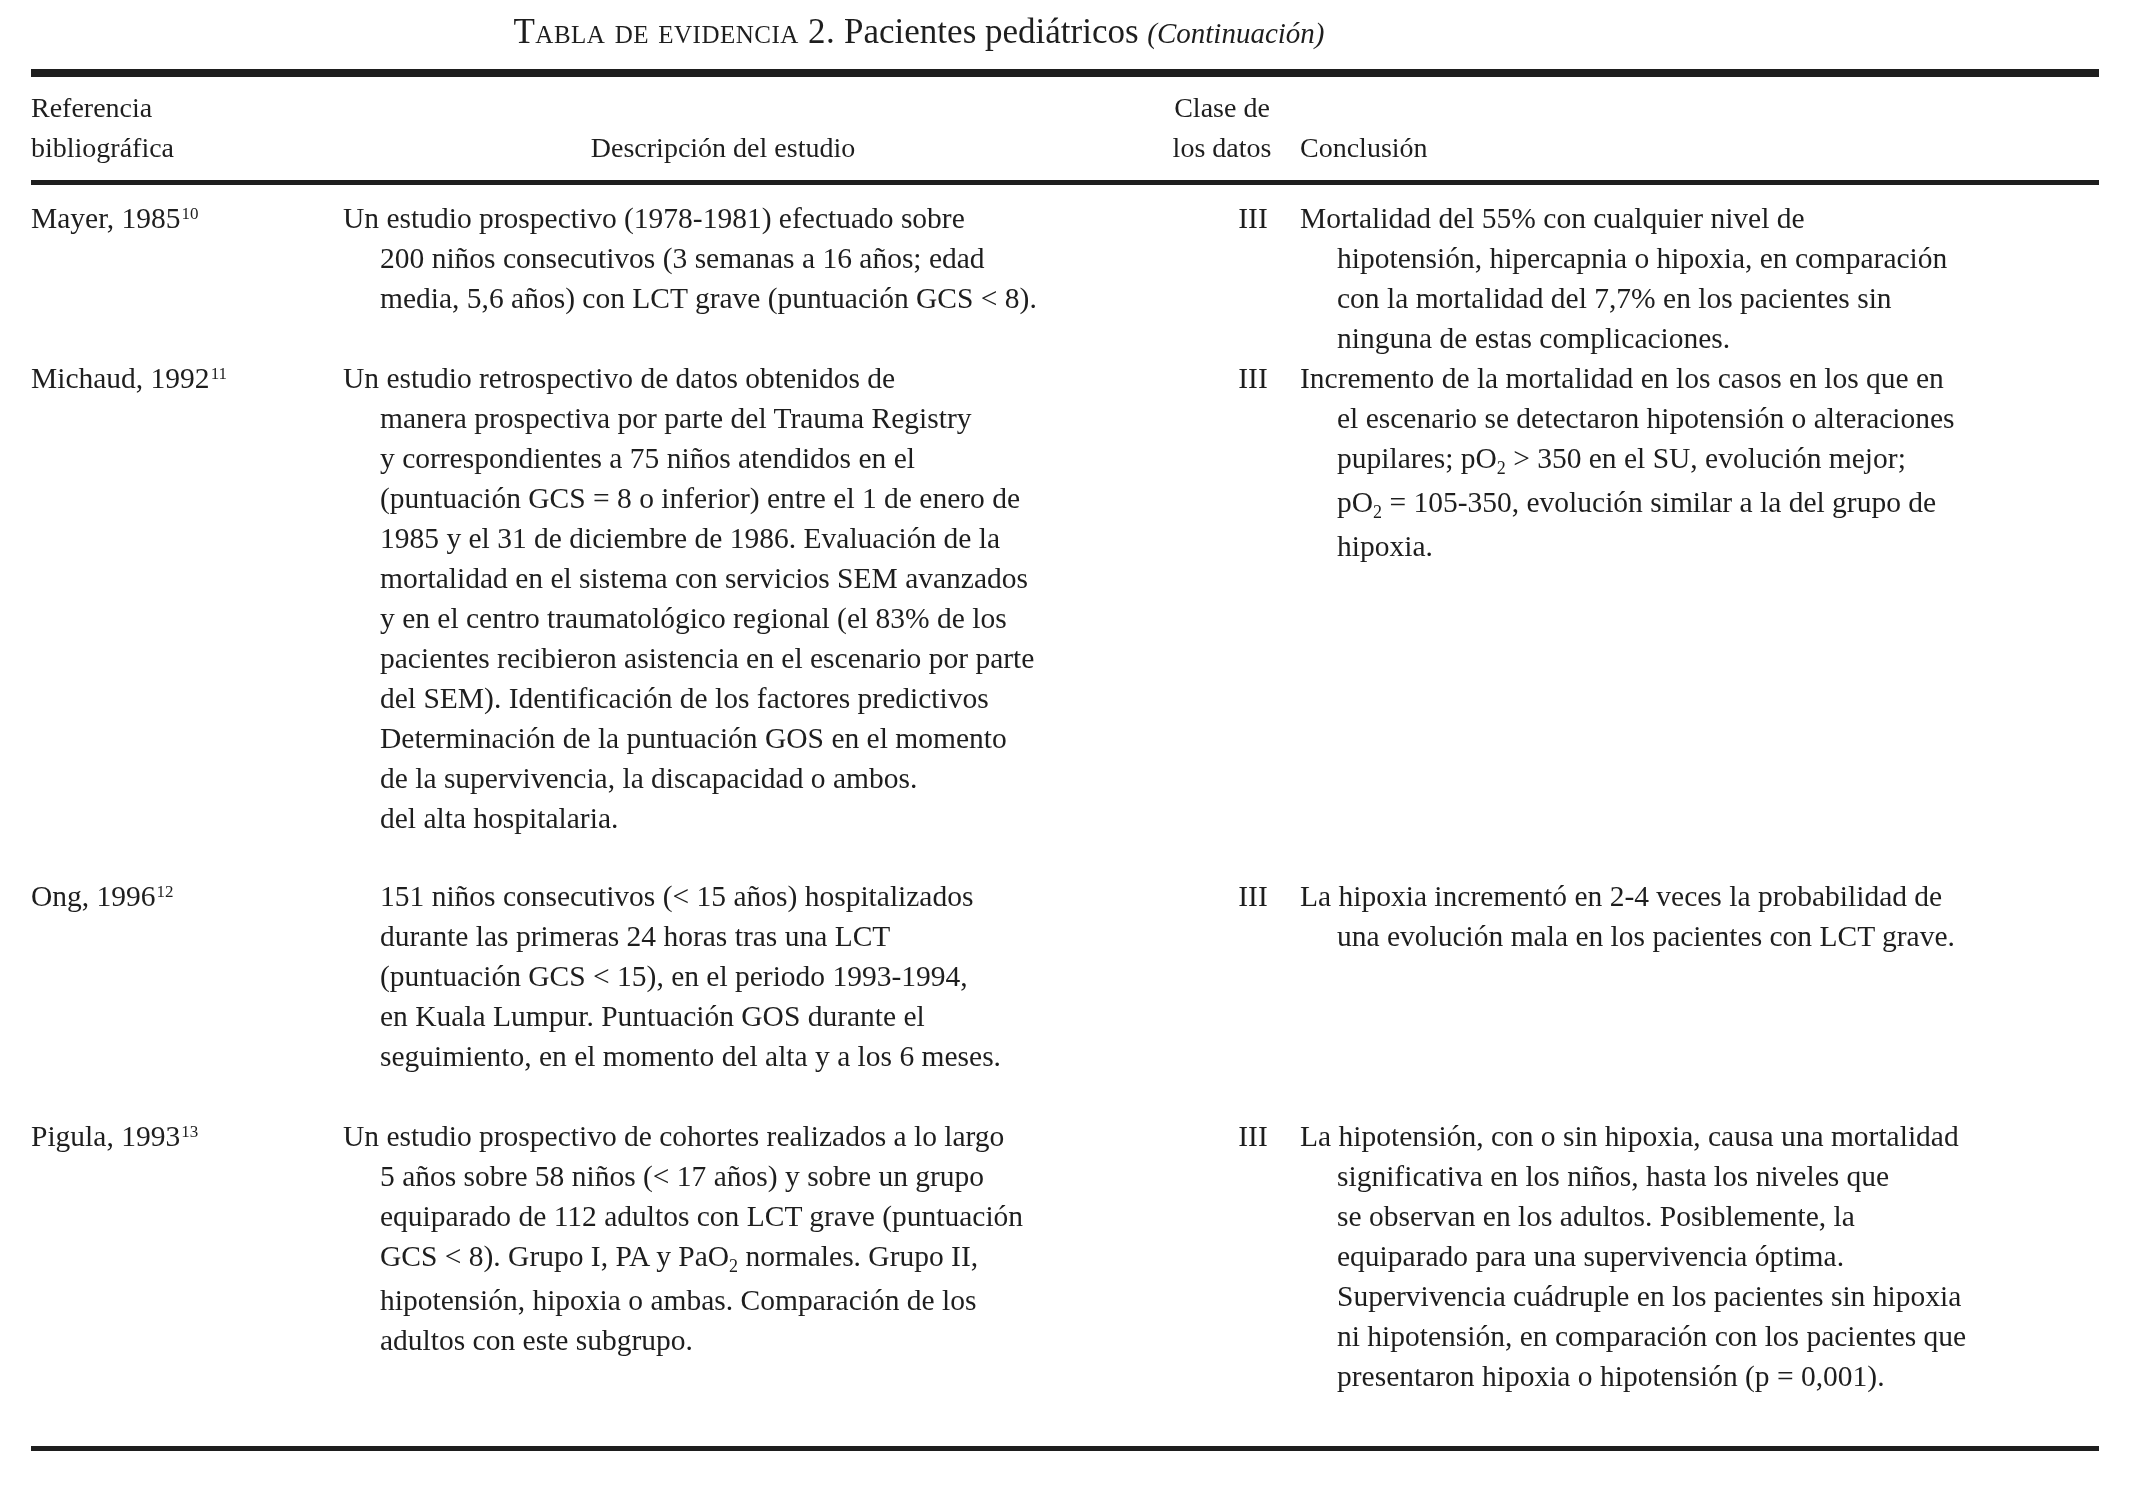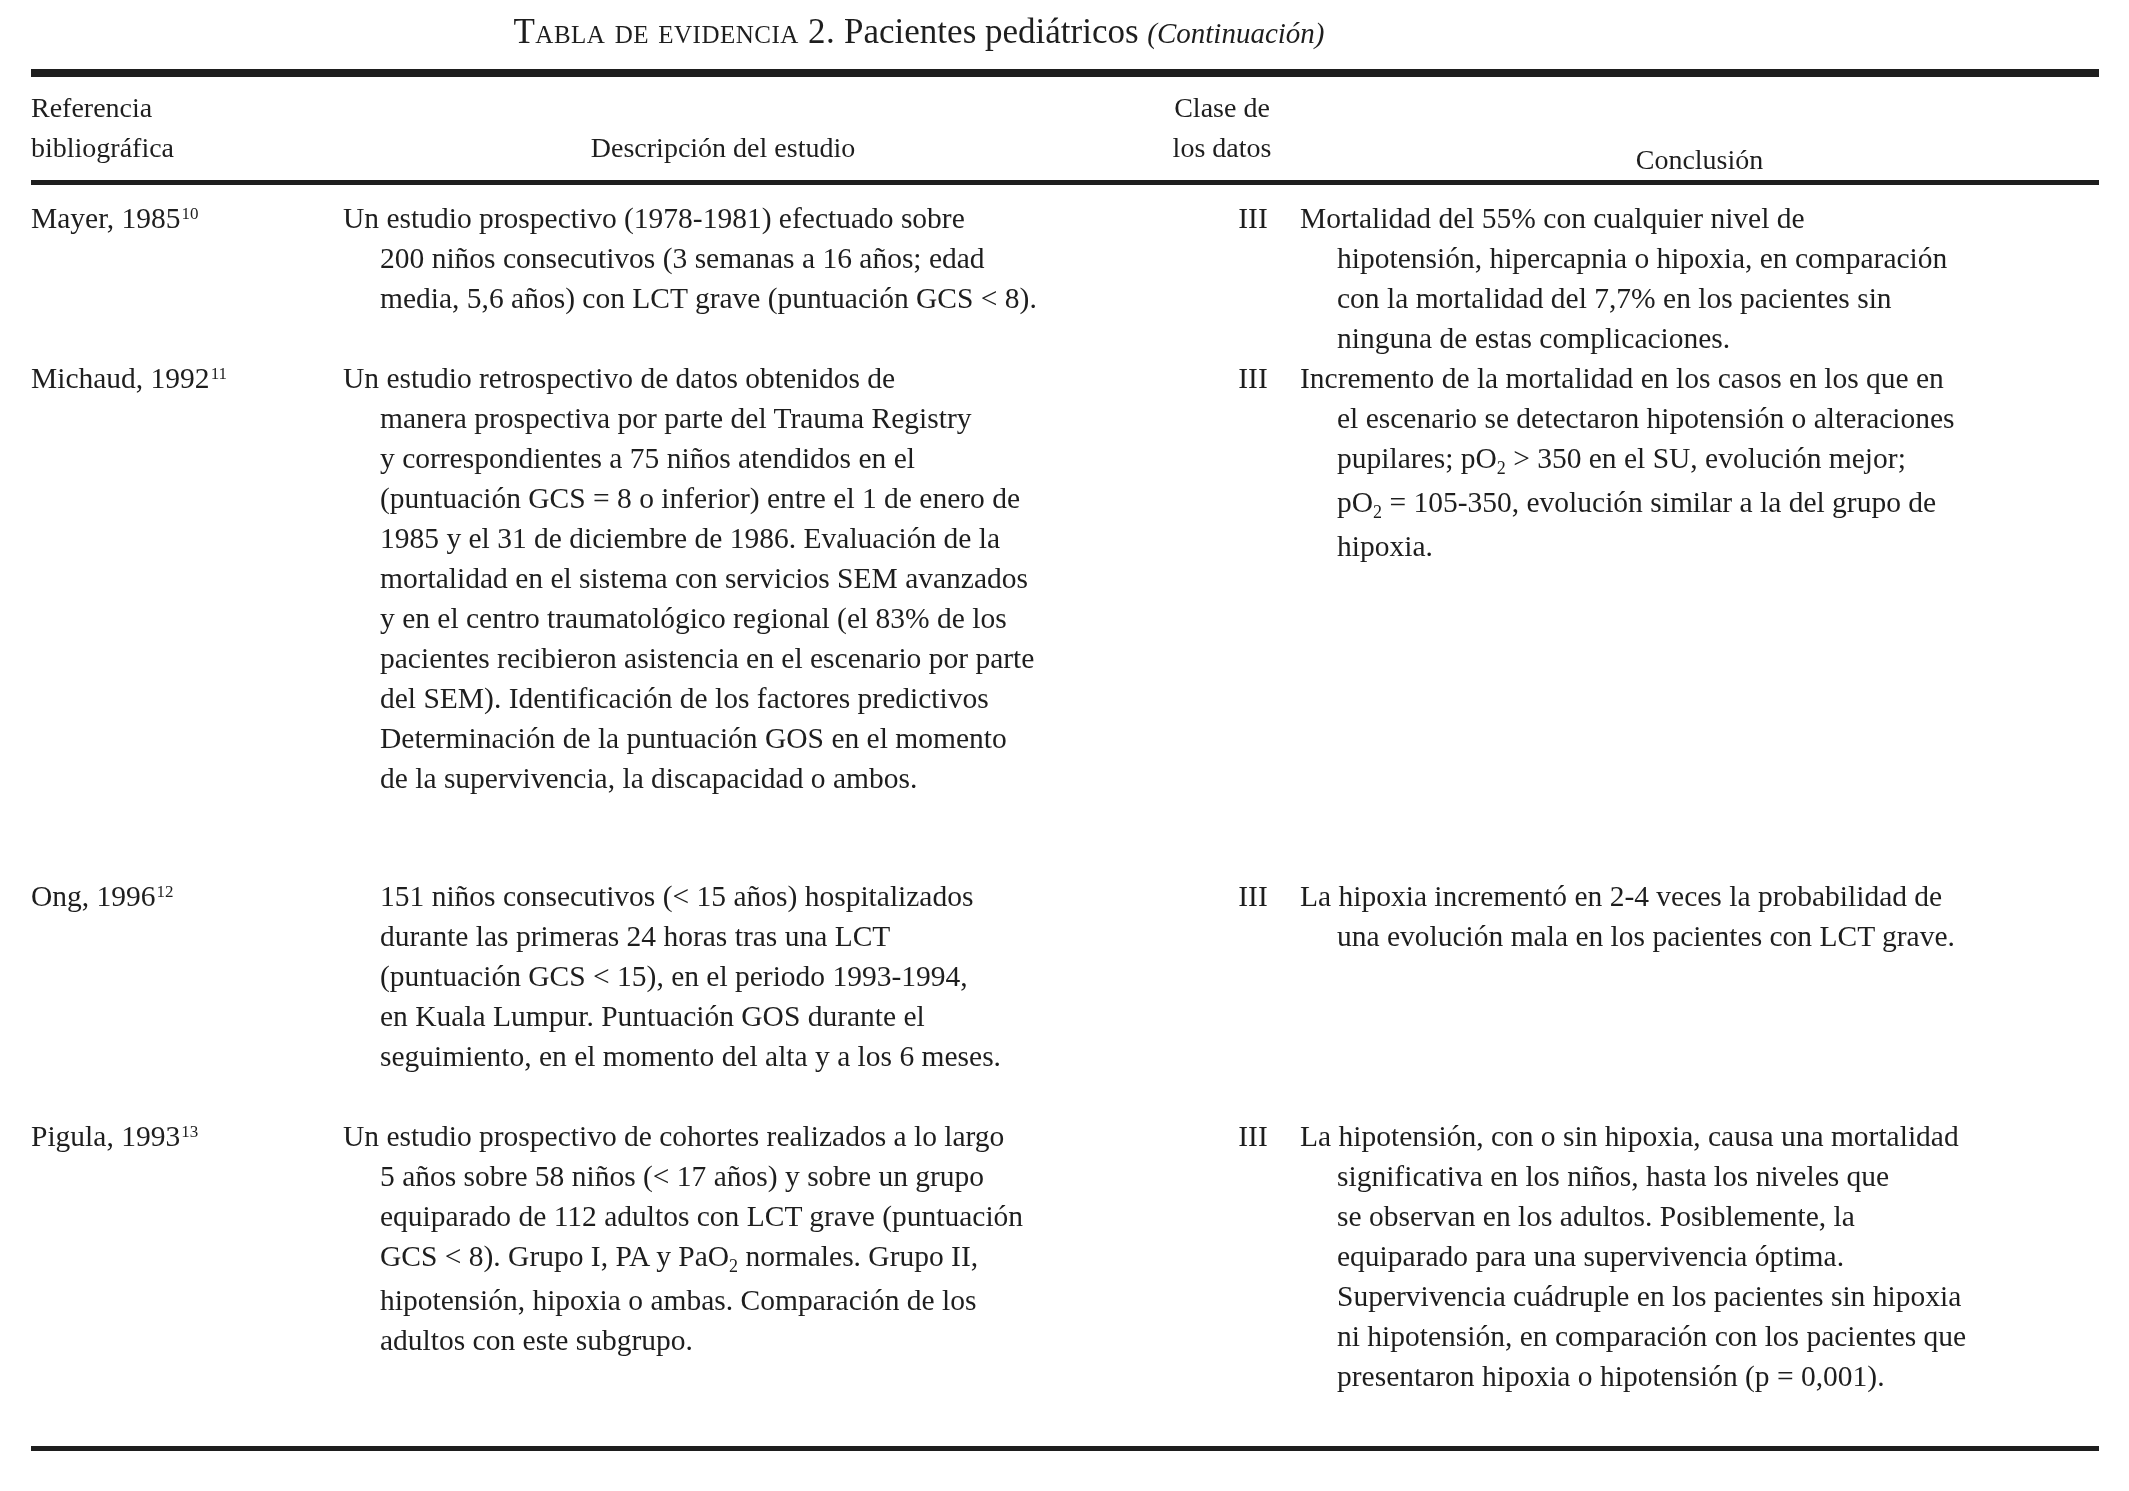--- a/index.html
+++ b/index.html
@@ -16,21 +16,21 @@
   .title .it { font-style: italic; font-size: 29px; }
   .rule { position: absolute; left: 31px; width: 2068px; background: #1e1e1e; }
   .rule.top { top: 69px; height: 8px; }
   .rule.mid { top: 180px; height: 5px; }
   .rule.bot { top: 1446px; height: 5px; }
 
   .hdr { position: absolute; font-size: 28px; line-height: 40px; }
   .hdr-ref { left: 31px; top: 88px; width: 240px; }
   .hdr-desc { left: 303px; top: 128px; width: 840px; text-align: center; }
   .hdr-class { left: 1150px; top: 88px; width: 144px; text-align: center; }
-  .hdr-concl { left: 1300px; top: 140px; width: 799px; text-align: center; }
+  .hdr-concl { left: 1300px; top: 128px; width: 799px; text-align: left; }
 
   .row { position: absolute; left: 31px; width: 2068px; }
   .cell { position: absolute; top: 0; font-size: 29.5px; line-height: 40px; }
   .c-ref { left: 0; width: 260px; white-space: nowrap; }
   .c-ref sup { font-size: 17px; vertical-align: top; position: relative; top: -4px; margin-left: 1px; }
   .c-desc { left: 272px; width: 880px; margin-left: 40px; }
   .c-class { left: 1150px; width: 144px; text-align: center; }
   .c-concl { left: 1269px; width: 830px; }
   .line { display: block; white-space: nowrap; }
   .line.indent { padding-left: 37px; }
@@ -83,20 +83,21 @@
         <span class="line indent">manera prospectiva por parte del Trauma Registry</span>
         <span class="line indent">y correspondientes a 75 niños atendidos en el</span>
         <span class="line indent">(puntuación GCS = 8 o inferior) entre el 1 de enero de</span>
         <span class="line indent">1985 y el 31 de diciembre de 1986. Evaluación de la</span>
         <span class="line indent">mortalidad en el sistema con servicios SEM avanzados</span>
         <span class="line indent">y en el centro traumatológico regional (el 83% de los</span>
         <span class="line indent">pacientes recibieron asistencia en el escenario por parte</span>
         <span class="line indent">del SEM). Identificación de los factores predictivos</span>
         <span class="line indent">Determinación de la puntuación GOS en el momento</span>
         <span class="line indent">de la supervivencia, la discapacidad o ambos.</span>
+        <span class="line indent">del alta hospitalaria.</span>
       </div>
       <div class="cell c-class">III</div>
       <div class="cell c-concl">
         <span class="line">Incremento de la mortalidad en los casos en los que en</span>
         <span class="line indent">el escenario se detectaron hipotensión o alteraciones</span>
         <span class="line indent">pupilares; pO<sub>2</sub> &gt; 350 en el SU, evolución mejor;</span>
         <span class="line indent">pO<sub>2</sub> = 105-350, evolución similar a la del grupo de</span>
         <span class="line indent">hipoxia.</span>
       </div>
     </div>

